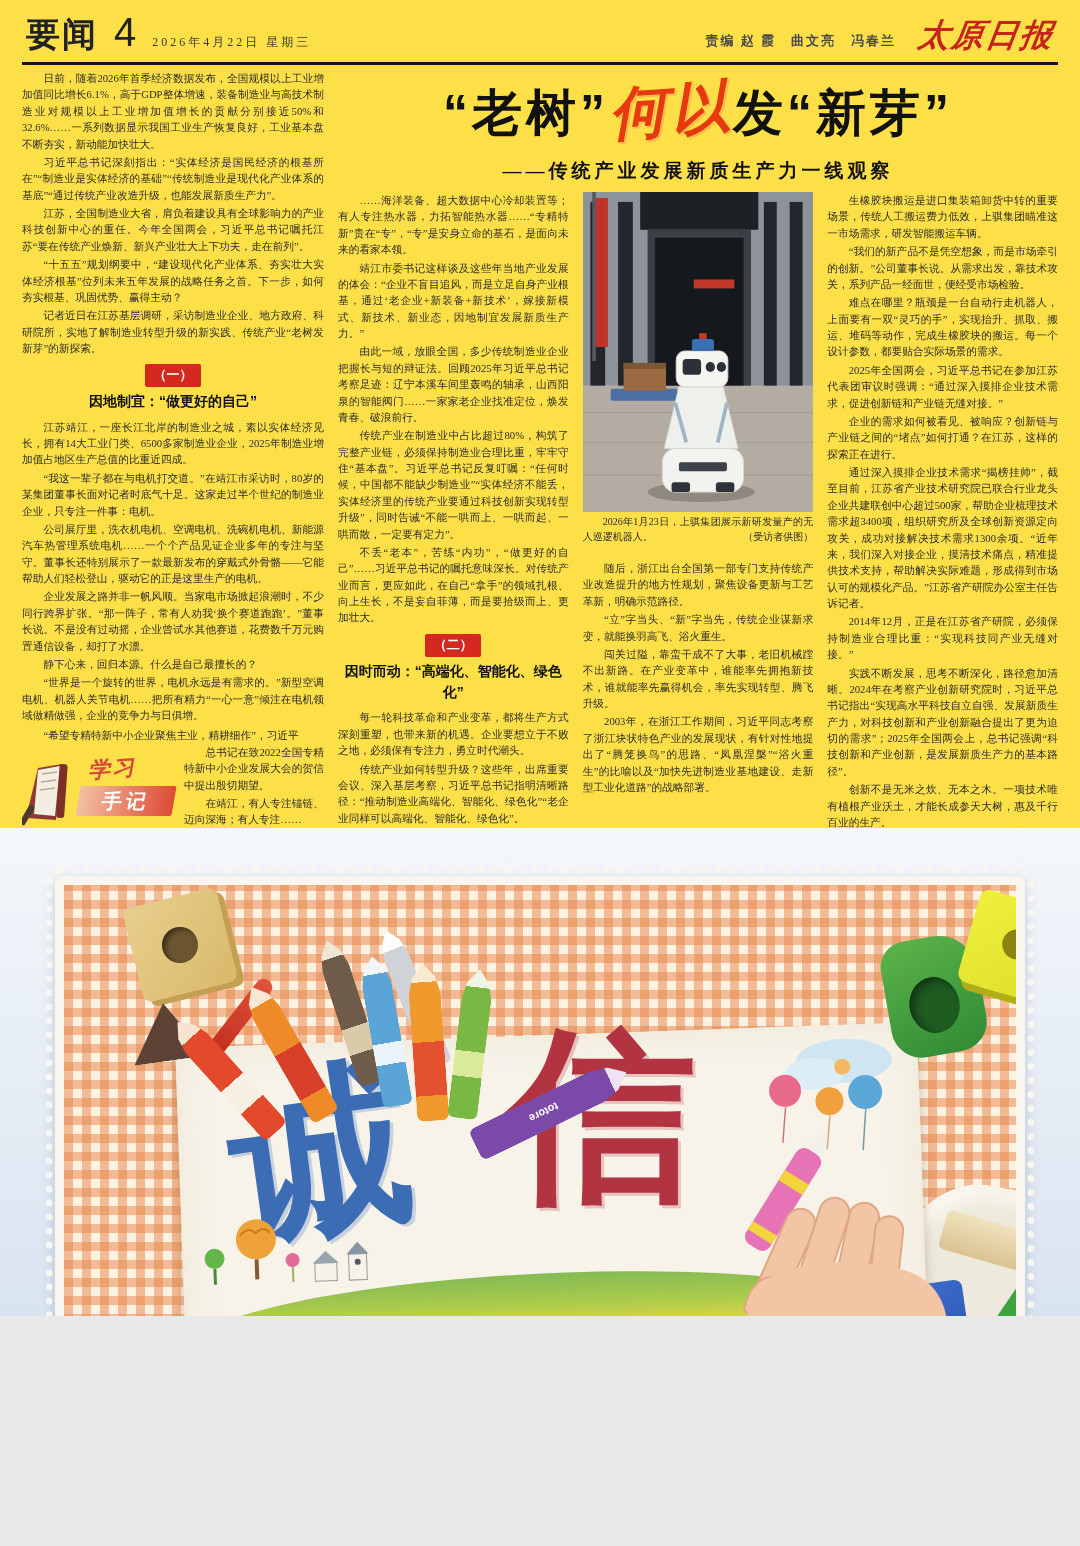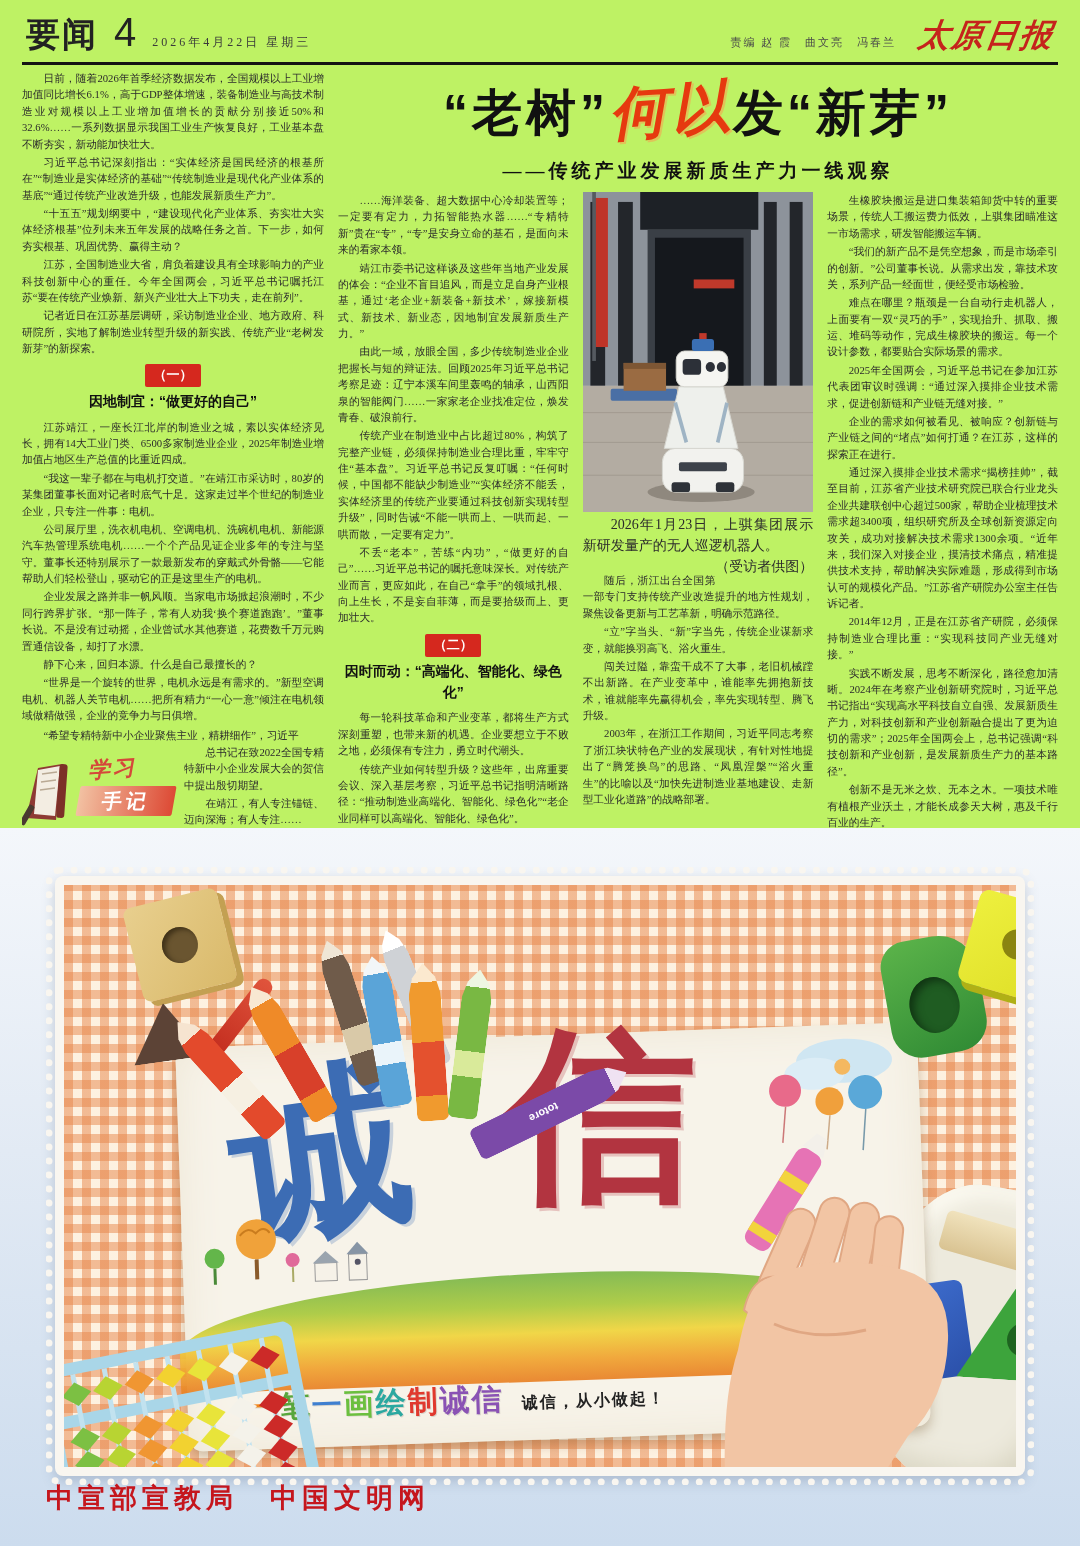--- a/index.html
+++ b/index.html
@@ -1,26 +1,26 @@
 <!DOCTYPE html>
 <html><head>
 <meta charset="utf-8">
 <style>
   html,body{margin:0;padding:0;background:#e9e9e9;}
-  .page{position:relative;width:1080px;height:1546px;margin:0 auto;background:#bef264;
+  .page{position:relative;width:1080px;height:1316px;margin:0 auto;background:#fde047;
         font-family:"Liberation Serif",serif;color:#222;overflow:hidden;}
 
   
   .masthead{display:flex;justify-content:space-between;align-items:flex-end;padding:10px 26px 4px;}
   .mast-left{display:flex;align-items:baseline;gap:16px;}
   .sec-name{font-size:34px;font-weight:bold;font-family:"Liberation Sans",sans-serif;letter-spacing:2px;}
   .page-num{font-size:40px;font-family:"Liberation Sans",sans-serif;font-weight:400;}
   .mast-date{font-size:12px;color:#3a3a3a;letter-spacing:3px;padding-bottom:6px;}
   .mast-right{display:flex;align-items:flex-end;gap:22px;}
-  .editors{font-size:11px;color:#4a4a4a;letter-spacing:2px;padding-bottom:8px;}
+  .editors{font-size:13px;color:#4a4a4a;letter-spacing:2px;padding-bottom:8px;font-weight:bold;}
   .paper-logo{font-size:32px;color:#c5231c;font-weight:bold;font-style:italic;
               font-family:"Liberation Serif",serif;transform:skewX(-8deg);letter-spacing:2px;}
   .head-rule{height:3px;background:#141414;margin:0 22px;}
 
   
   .article{display:flex;gap:14px;padding:5px 22px 0;height:758px;overflow:hidden;}
   .col{font-size:10.7px;line-height:1.53;text-align:justify;color:#2b2b2b;overflow:hidden;}
   .col p{margin:0 0 2px;text-indent:2em;}
   .col1{width:302px;flex:none;}
   .right-area{flex:1;display:flex;flex-direction:column;min-width:0;}
@@ -32,21 +32,21 @@
   .sub-title{font-size:19px;font-weight:bold;letter-spacing:4px;margin-top:8px;color:#111;}
   .cols234{display:flex;gap:14px;flex:1;min-height:0;}
   .col2,.col3,.col4{flex:1;min-width:0;}
   .sec-mark{display:block;width:56px;margin:8px auto 4px;background:#d5281e;color:#fff;text-align:center;
             font-size:13px;font-weight:bold;padding:1px 0 2px;border-radius:2px;text-indent:0 !important;}
   .sec-head{text-align:center;font-size:14px;font-weight:bold;margin:2px 0 6px;text-indent:0 !important;
             font-family:"Liberation Sans",sans-serif;color:#111;}
 
   figure.photo{margin:0 0 5px;}
   .photo-svg{width:100%;height:320px;display:block;}
-  .caption p{font-size:14px;line-height:1.5;margin:2px 0 16px;text-indent:2em;}
+  .caption p{font-size:10px;line-height:1.5;margin:2px 0 16px;text-indent:2em;}
   .credit{float:right;text-indent:0;}
 
   .study-note{margin-top:4px;}
   .study-note .note-flow{overflow:visible;}
   .note-graphic{float:left;width:152px;height:84px;position:relative;margin:6px 10px 0 0;}
   .note-book{position:absolute;left:0;top:10px;}
   .note-xuexi{position:absolute;left:66px;top:2px;font-size:22px;color:#d5483a;font-style:italic;
               font-weight:bold;letter-spacing:2px;transform:rotate(-4deg);}
   .note-ribbon{position:absolute;left:56px;top:36px;width:96px;height:30px;line-height:30px;text-align:center;
                background:linear-gradient(90deg,#f2c1a2,#dd4a35);color:#fff;font-weight:bold;font-size:20px;
@@ -123,22 +123,22 @@
     </div>
   </header>
   <div class="head-rule"></div>
 
   <main class="article">
 
     <div class="col col1">
       <div>
           <p>日前，随着2026年首季经济数据发布，全国规模以上工业增加值同比增长6.1%，高于GDP整体增速，装备制造业与高技术制造业对规模以上工业增加值增长的贡献分别接近50%和32.6%……一系列数据显示我国工业生产恢复良好，工业基本盘不断夯实，新动能加快壮大。</p>
           <p>习近平总书记深刻指出：“实体经济是国民经济的根基所在”“制造业是实体经济的基础”“传统制造业是现代化产业体系的基底”“通过传统产业改造升级，也能发展新质生产力”。</p>
+          <p>江苏，全国制造业大省，肩负着建设具有全球影响力的产业科技创新中心的重任。今年全国两会，习近平总书记嘱托江苏“要在传统产业焕新、新兴产业壮大上下功夫，走在前列”。</p>
           <p>“十五五”规划纲要中，“建设现代化产业体系、夯实壮大实体经济根基”位列未来五年发展的战略任务之首。下一步，如何夯实根基、巩固优势、赢得主动？</p>
-          <p>江苏，全国制造业大省，肩负着建设具有全球影响力的产业科技创新中心的重任。今年全国两会，习近平总书记嘱托江苏“要在传统产业焕新、新兴产业壮大上下功夫，走在前列”。</p>
           <p>记者近日在江苏基层调研，采访制造业企业、地方政府、科研院所，实地了解制造业转型升级的新实践、传统产业“老树发新芽”的新探索。</p>
         </div>
       <span class="sec-mark">（一）</span>
       <div class="sec-head">因地制宜：“做更好的自己”</div>
       <div>
           <p>江苏靖江，一座长江北岸的制造业之城，素以实体经济见长，拥有14大工业门类、6500多家制造业企业，2025年制造业增加值占地区生产总值的比重近四成。</p>
           <p>“我这一辈子都在与电机打交道。”在靖江市采访时，80岁的某集团董事长面对记者时底气十足。这家走过半个世纪的制造业企业，只专注一件事：电机。</p>
           <p>公司展厅里，洗衣机电机、空调电机、洗碗机电机、新能源汽车热管理系统电机……一个个产品见证企业多年的专注与坚守。董事长还特别展示了一款最新发布的穿戴式外骨骼——它能帮助人们轻松登山，驱动它的正是这里生产的电机。</p>
           <p>企业发展之路并非一帆风顺。当家电市场掀起浪潮时，不少同行跨界扩张。“那一阵子，常有人劝我‘换个赛道跑跑’。”董事长说。不是没有过动摇，企业曾试水其他赛道，花费数千万元购置通信设备，却打了水漂。</p>
           <p>静下心来，回归本源。什么是自己最擅长的？</p>
@@ -172,21 +172,21 @@
     <div class="right-area">
       <div class="headline-block">
         <h1 class="main-title"><span>“老树”</span><span class="calli">何以</span><span>发“新芽”</span></h1>
         <div class="sub-title">——传统产业发展新质生产力一线观察</div>
       </div>
 
       <div class="cols234">
 
         <div class="col col2">
           <div>
-              <p>……海洋装备、超大数据中心冷却装置等；一定要有定力，力拓智能热水器……“专精特新”贵在“专”，“专”是安身立命的基石，是面向未来的看家本领。</p>
+              <p>……海洋装备、超大数据中心冷却装置等；有人专注热水器，力拓智能热水器……“专精特新”贵在“专”，“专”是安身立命的基石，是面向未来的看家本领。</p>
               <p>靖江市委书记这样谈及这些年当地产业发展的体会：“企业不盲目追风，而是立足自身产业根基，通过‘老企业+新装备+新技术’，嫁接新模式、新技术、新业态，因地制宜发展新质生产力。”</p>
               <p>由此一域，放眼全国，多少传统制造业企业把握长与短的辩证法。回顾2025年习近平总书记考察足迹：辽宁本溪车间里轰鸣的轴承，山西阳泉的智能阀门……一家家老企业找准定位，焕发青春、破浪前行。</p>
               <p>传统产业在制造业中占比超过80%，构筑了完整产业链，必须保持制造业合理比重，牢牢守住“基本盘”。习近平总书记反复叮嘱：“任何时候，中国都不能缺少制造业”“实体经济不能丢，实体经济里的传统产业要通过科技创新实现转型升级”，同时告诫“不能一哄而上、一哄而起、一哄而散，一定要有定力”。</p>
               <p>不丢“老本”，苦练“内功”，“做更好的自己”……习近平总书记的嘱托意味深长。对传统产业而言，更应如此，在自己“拿手”的领域扎根、向上生长，不是妄自菲薄，而是要拾级而上、更加壮大。</p>
             </div>
           <span class="sec-mark">（二）</span>
           <div class="sec-head">因时而动：“高端化、智能化、绿色化”</div>
           <div>
               <p>每一轮科技革命和产业变革，都将生产方式深刻重塑，也带来新的机遇。企业要想立于不败之地，必须保有专注力，勇立时代潮头。</p>
               <p>传统产业如何转型升级？这些年，出席重要会议、深入基层考察，习近平总书记指明清晰路径：“推动制造业高端化、智能化、绿色化”“老企业同样可以高端化、智能化、绿色化”。</p>

